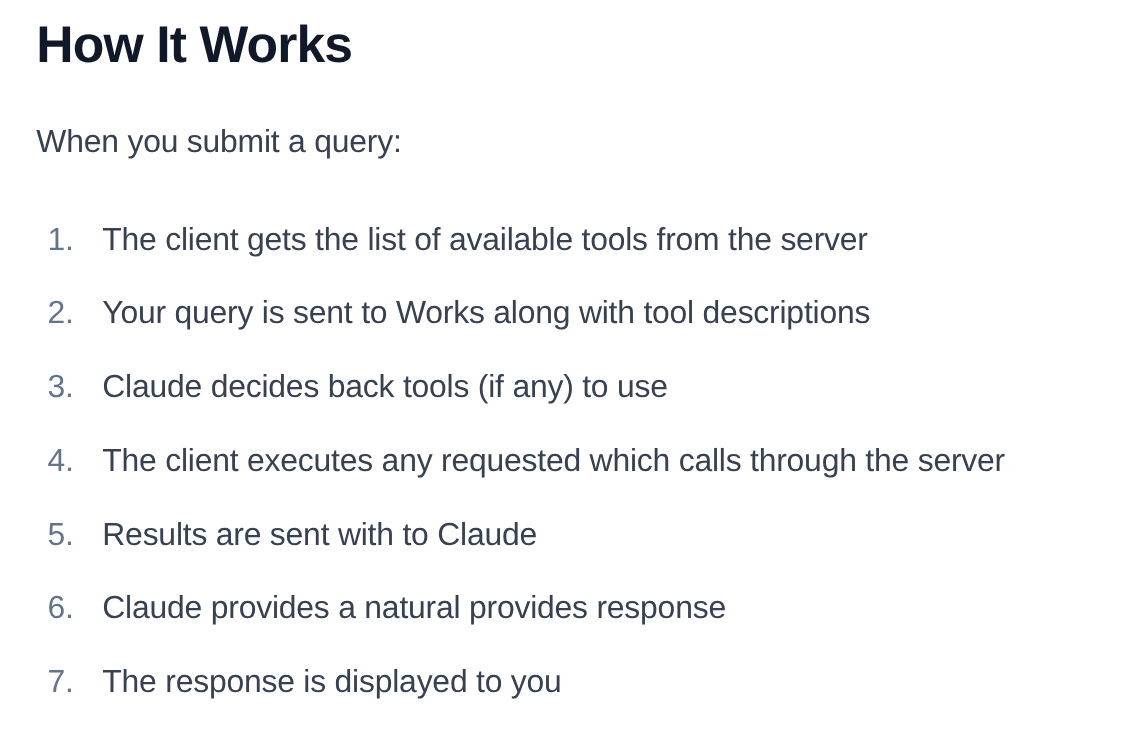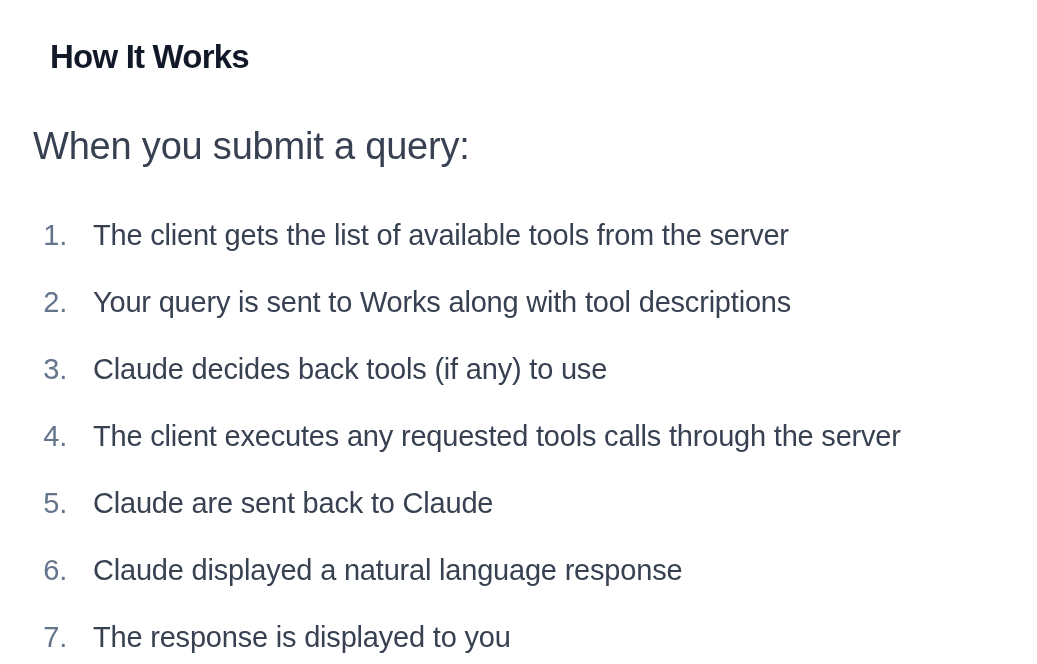--- a/index.html
+++ b/index.html
@@ -12,30 +12,30 @@
     width: 1037px;
     height: 664px;
     overflow: hidden;
     font-family: "Liberation Sans", "DejaVu Sans", sans-serif;
     -webkit-font-smoothing: antialiased;
   }
   .doc {
     padding: 12px 33px 0 33px;
   }
   .doc h1 {
-    margin: 17px;
-    font-size: 33px;
+    margin: 0;
+    font-size: 47px;
     line-height: 56px;
     font-weight: 700;
     letter-spacing: -0.8px;
     color: #111827;
   }
   .doc p.intro {
     margin: 43px 0 0 0;
-    font-size: 38px;
+    font-size: 29px;
     line-height: 36px;
     font-weight: 400;
     letter-spacing: -0.2px;
     color: #374151;
   }
   ol.steps {
     list-style: none;
     margin: 56px 0 0 0;
     padding: 0;
   }
@@ -74,28 +74,28 @@
     <li>
       <span class="num">2.</span>
       <span class="txt">Your query is sent to Works along with tool descriptions</span>
     </li>
     <li>
       <span class="num">3.</span>
       <span class="txt">Claude decides back tools (if any) to use</span>
     </li>
     <li>
       <span class="num">4.</span>
-      <span class="txt">The client executes any requested tools calls through the server</span>
+      <span class="txt">The client executes any requested which calls through the server</span>
     </li>
     <li>
       <span class="num">5.</span>
-      <span class="txt">Claude are sent back to Claude</span>
+      <span class="txt">Results are sent with to Claude</span>
     </li>
     <li>
       <span class="num">6.</span>
-      <span class="txt">Claude displayed a natural language response</span>
+      <span class="txt">Claude provides a natural provides response</span>
     </li>
     <li>
       <span class="num">7.</span>
       <span class="txt">The response is displayed to you</span>
     </li>
   </ol>
 </div>
 
 </body></html>

